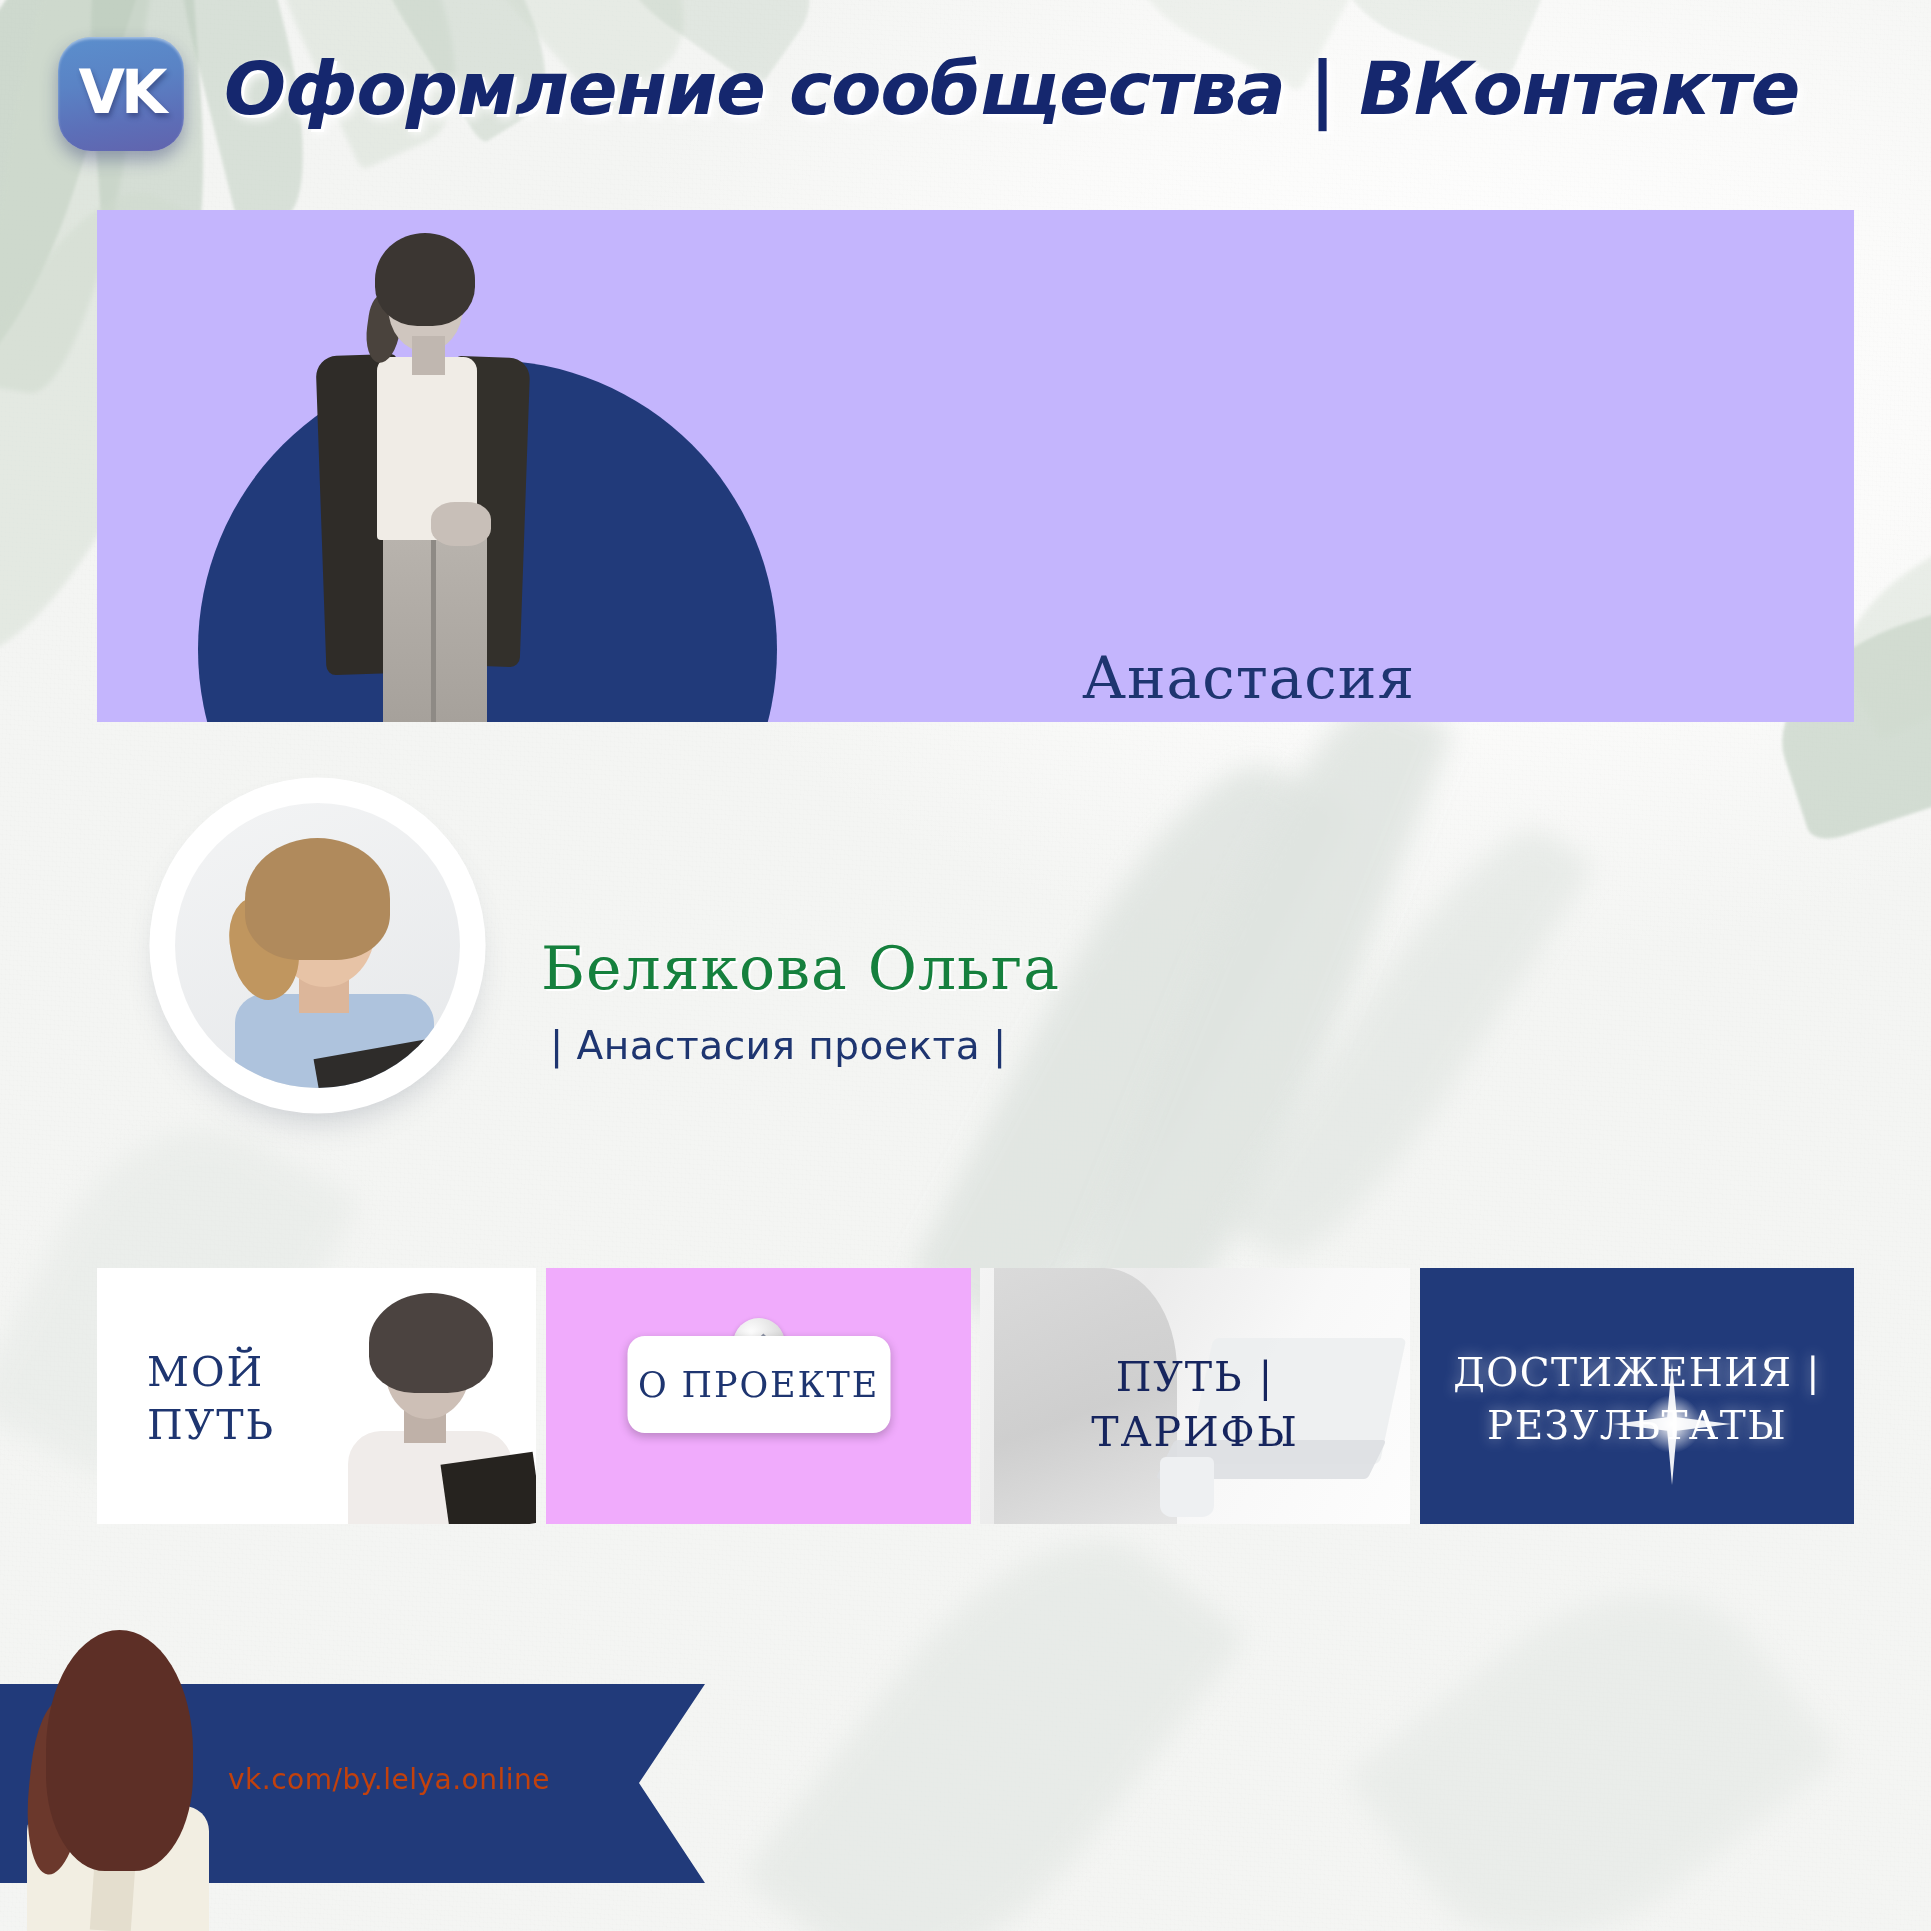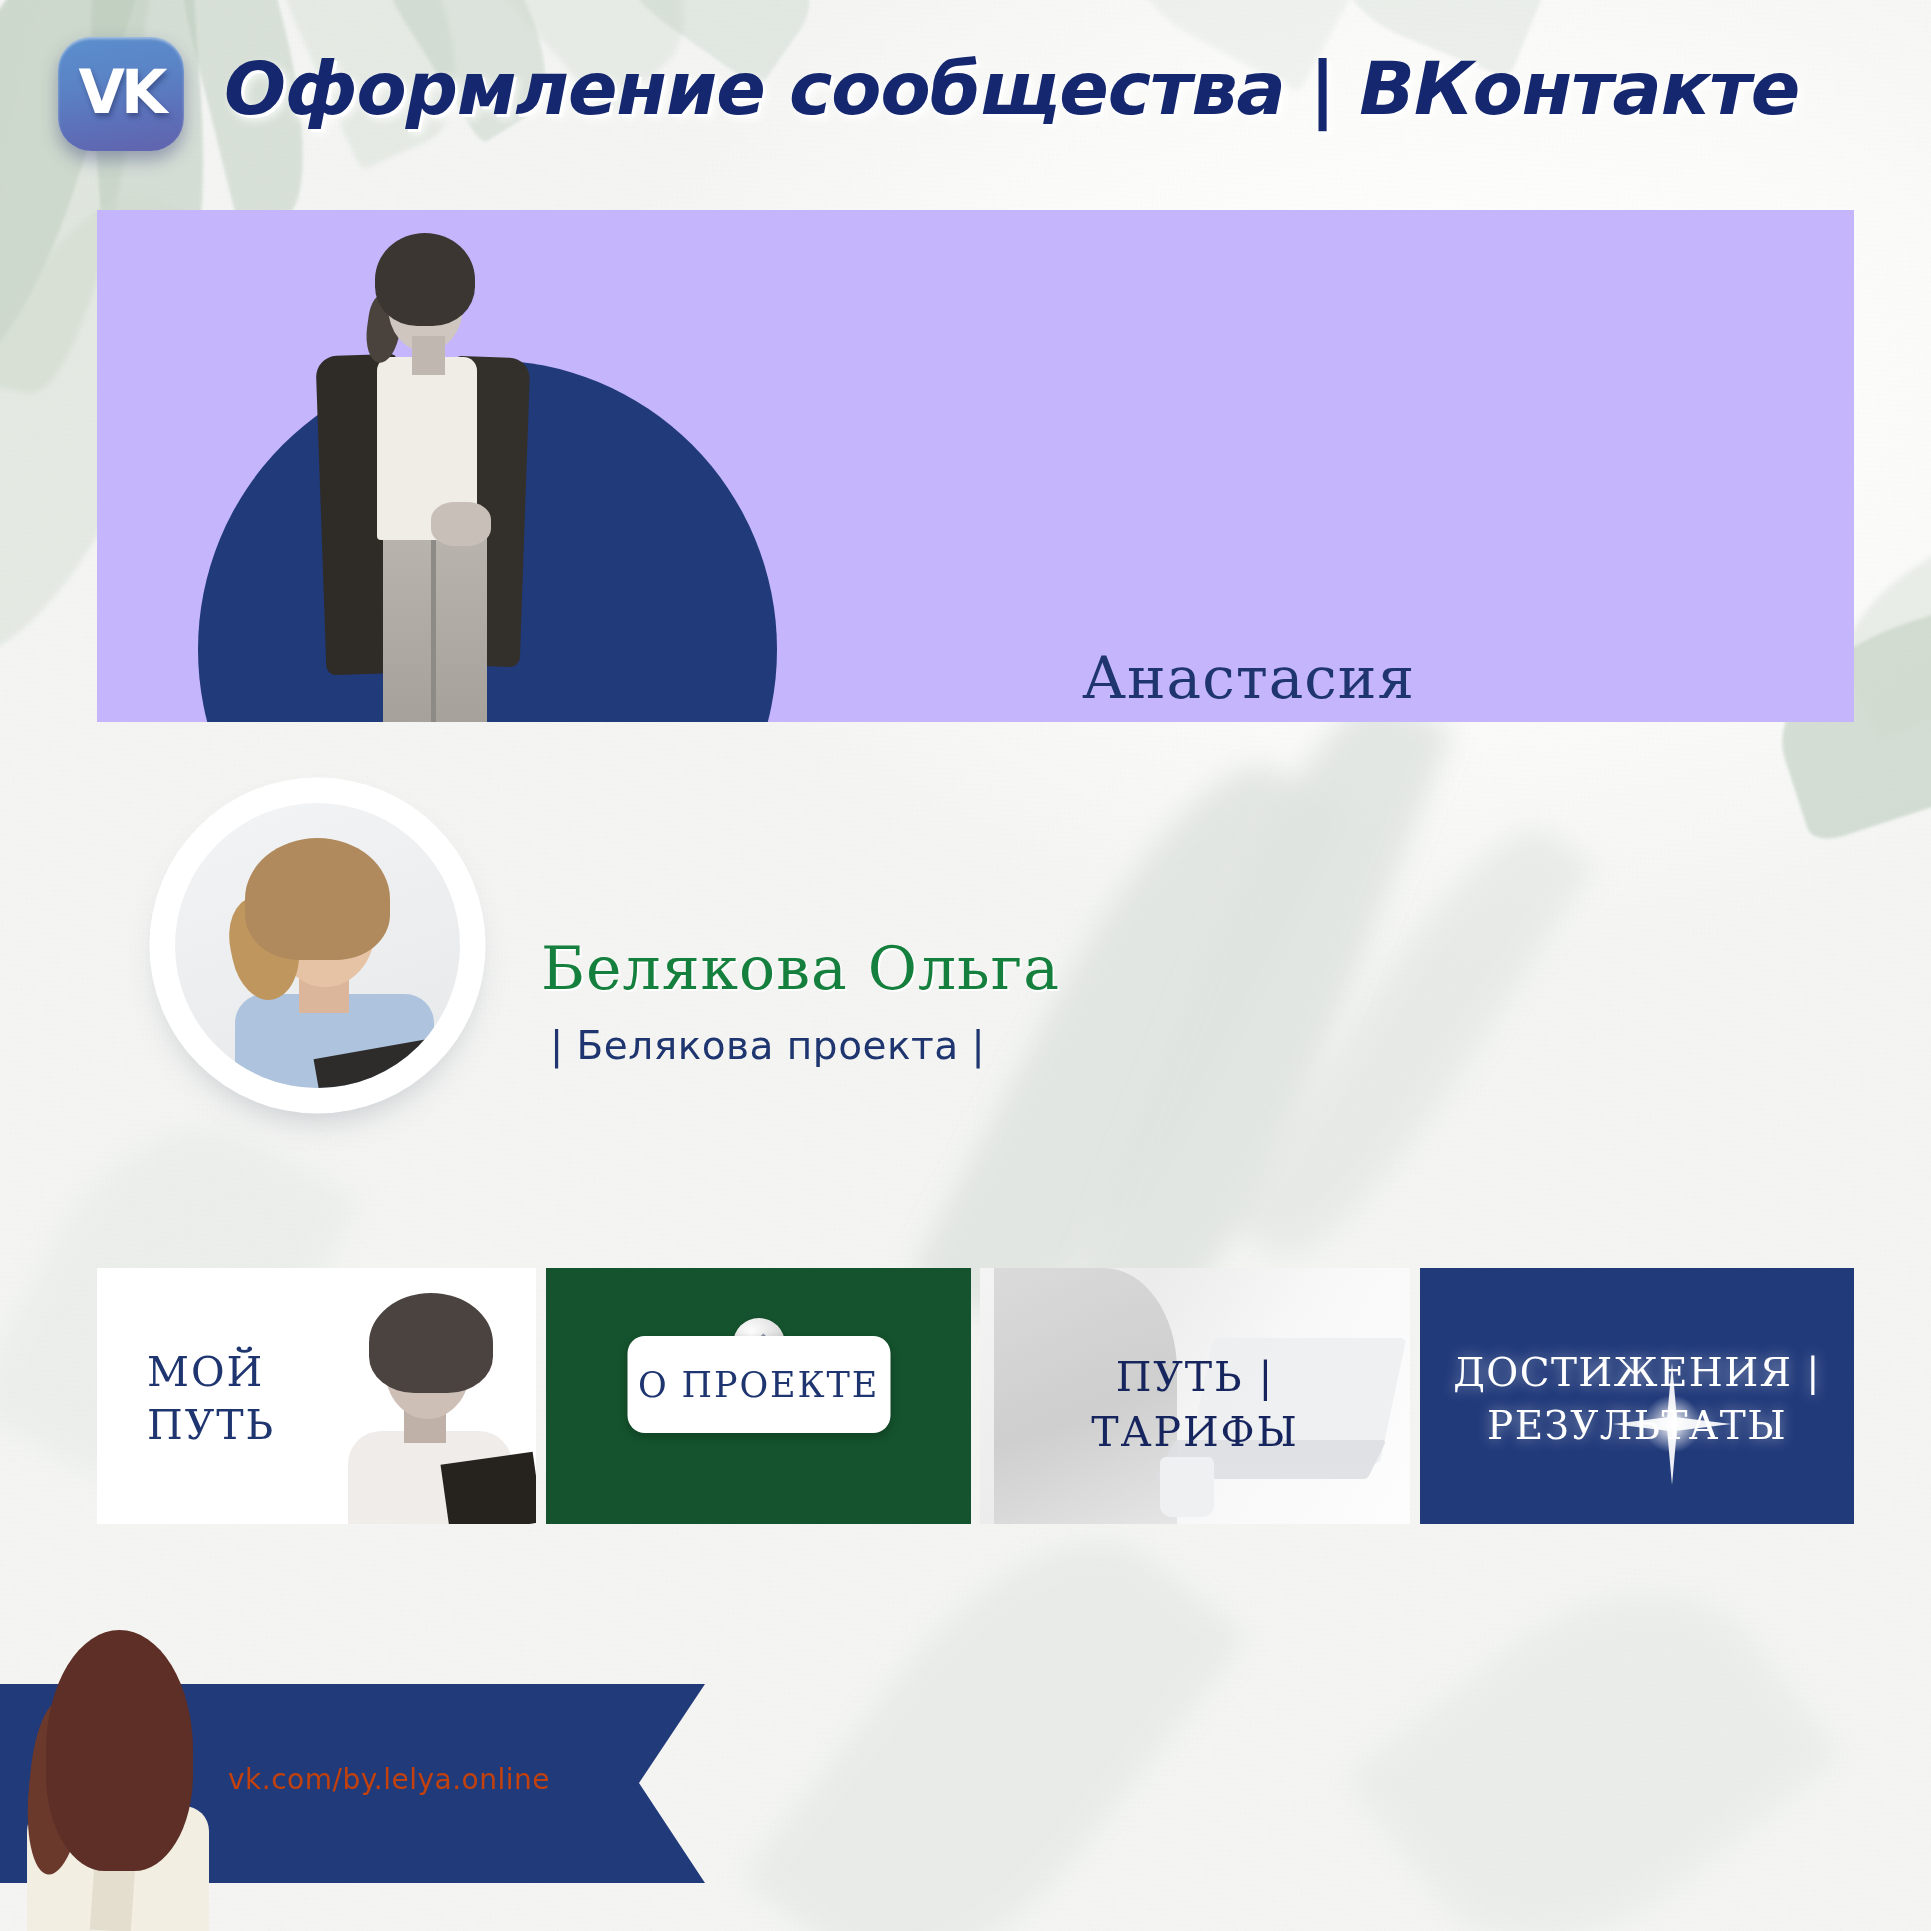--- a/index.html
+++ b/index.html
@@ -95,21 +95,21 @@
   }
   #author-role{
     position:absolute;left:550px;top:1023px;
     font-family:"DejaVu Sans", sans-serif;font-size:39px;color:#1e3570;letter-spacing:0.5px;
   }
 
   
   #nav-row{position:absolute;left:97px;top:1268px;width:1757px;height:256px;}
   .nav-card{position:absolute;top:0;height:256px;overflow:hidden;}
   .nav-card.c1{left:0;width:439px;background:#ffffff;}
-  .nav-card.c2{left:449px;width:425px;background:#14532d;}
+  .nav-card.c2{left:449px;width:425px;background:#f0abfc;}
   .nav-card.c3{left:883px;width:430px;background:linear-gradient(120deg,#f4f4f4 0%,#ebebeb 30%,#f8f8f8 62%,#fdfdfd 100%);}
   .nav-card.c4{left:1323px;width:434px;background:#213a7a;}
 
   .c1-label{position:absolute;left:50px;top:78px;font-family:"DejaVu Serif", serif;
     font-size:41px;color:#1e3570;line-height:1.3;letter-spacing:1.9px;}
   .c1-photo{position:absolute;right:7.7px;top:13.5px;width:203px;height:242px;}
   .c1-hair{position:absolute;left:44px;top:11.6px;width:124px;height:100px;border-radius:52% 52% 38% 38%;background:#4b4340;}
   .c1-face{position:absolute;left:60px;top:37px;width:85px;height:100px;border-radius:46% 46% 54% 54%;background:#cdbfb6;}
   .c1-neck{position:absolute;left:79px;top:122px;width:42px;height:39px;background:#bfb1a8;}
   .c1-shirt{position:absolute;left:23px;top:149px;width:164px;height:97px;background:#f0ecea;border-radius:33px 33px 0 0;}
@@ -215,21 +215,21 @@
   <div class="a-inner">
     <div class="a-top"></div>
     <div class="a-top2"></div>
     <div class="a-neck"></div>
     <div class="a-face"></div>
     <div class="a-hair2"></div>
     <div class="a-hair"></div>
   </div>
 </div>
 <div id="author-name">Белякова Ольга</div>
-<div id="author-role">| Белякова проекта |</div>
+<div id="author-role">| Анастасия проекта |</div>
 
 <div id="nav-row">
 
   <div class="nav-card c1">
     <div class="c1-label">
       <div>МОЙ</div>
       <div>ПУТЬ</div>
     </div>
     <div class="c1-photo">
       <div class="c1-shirt"></div>

